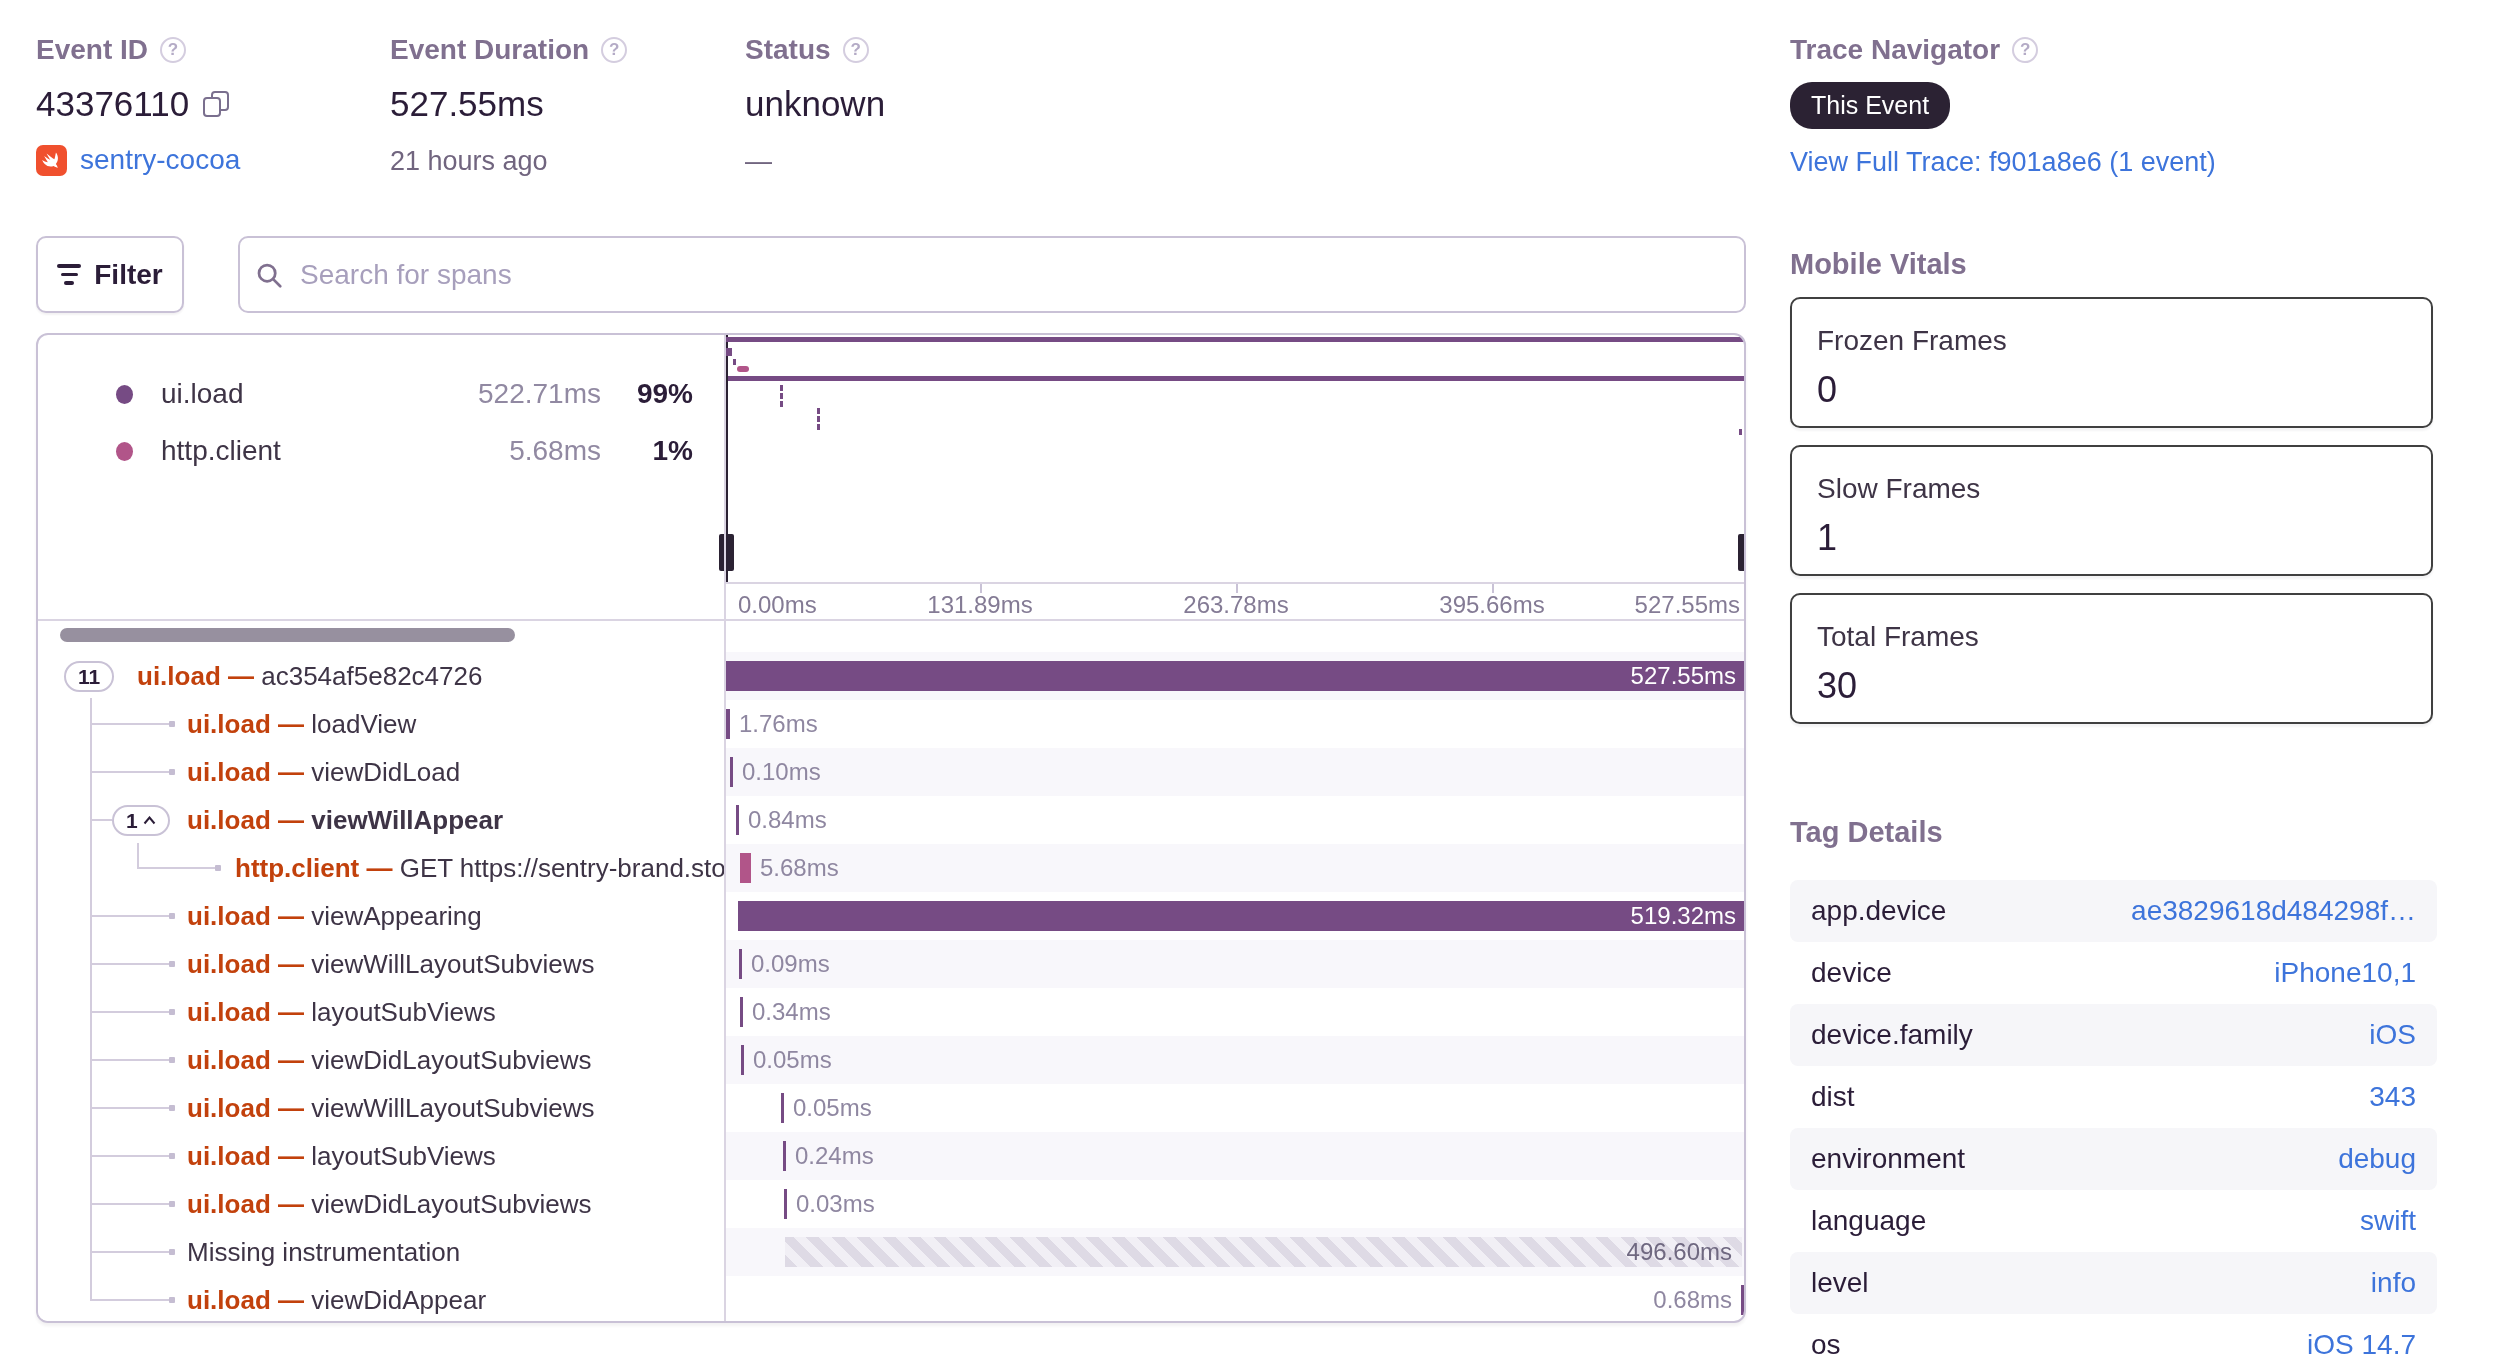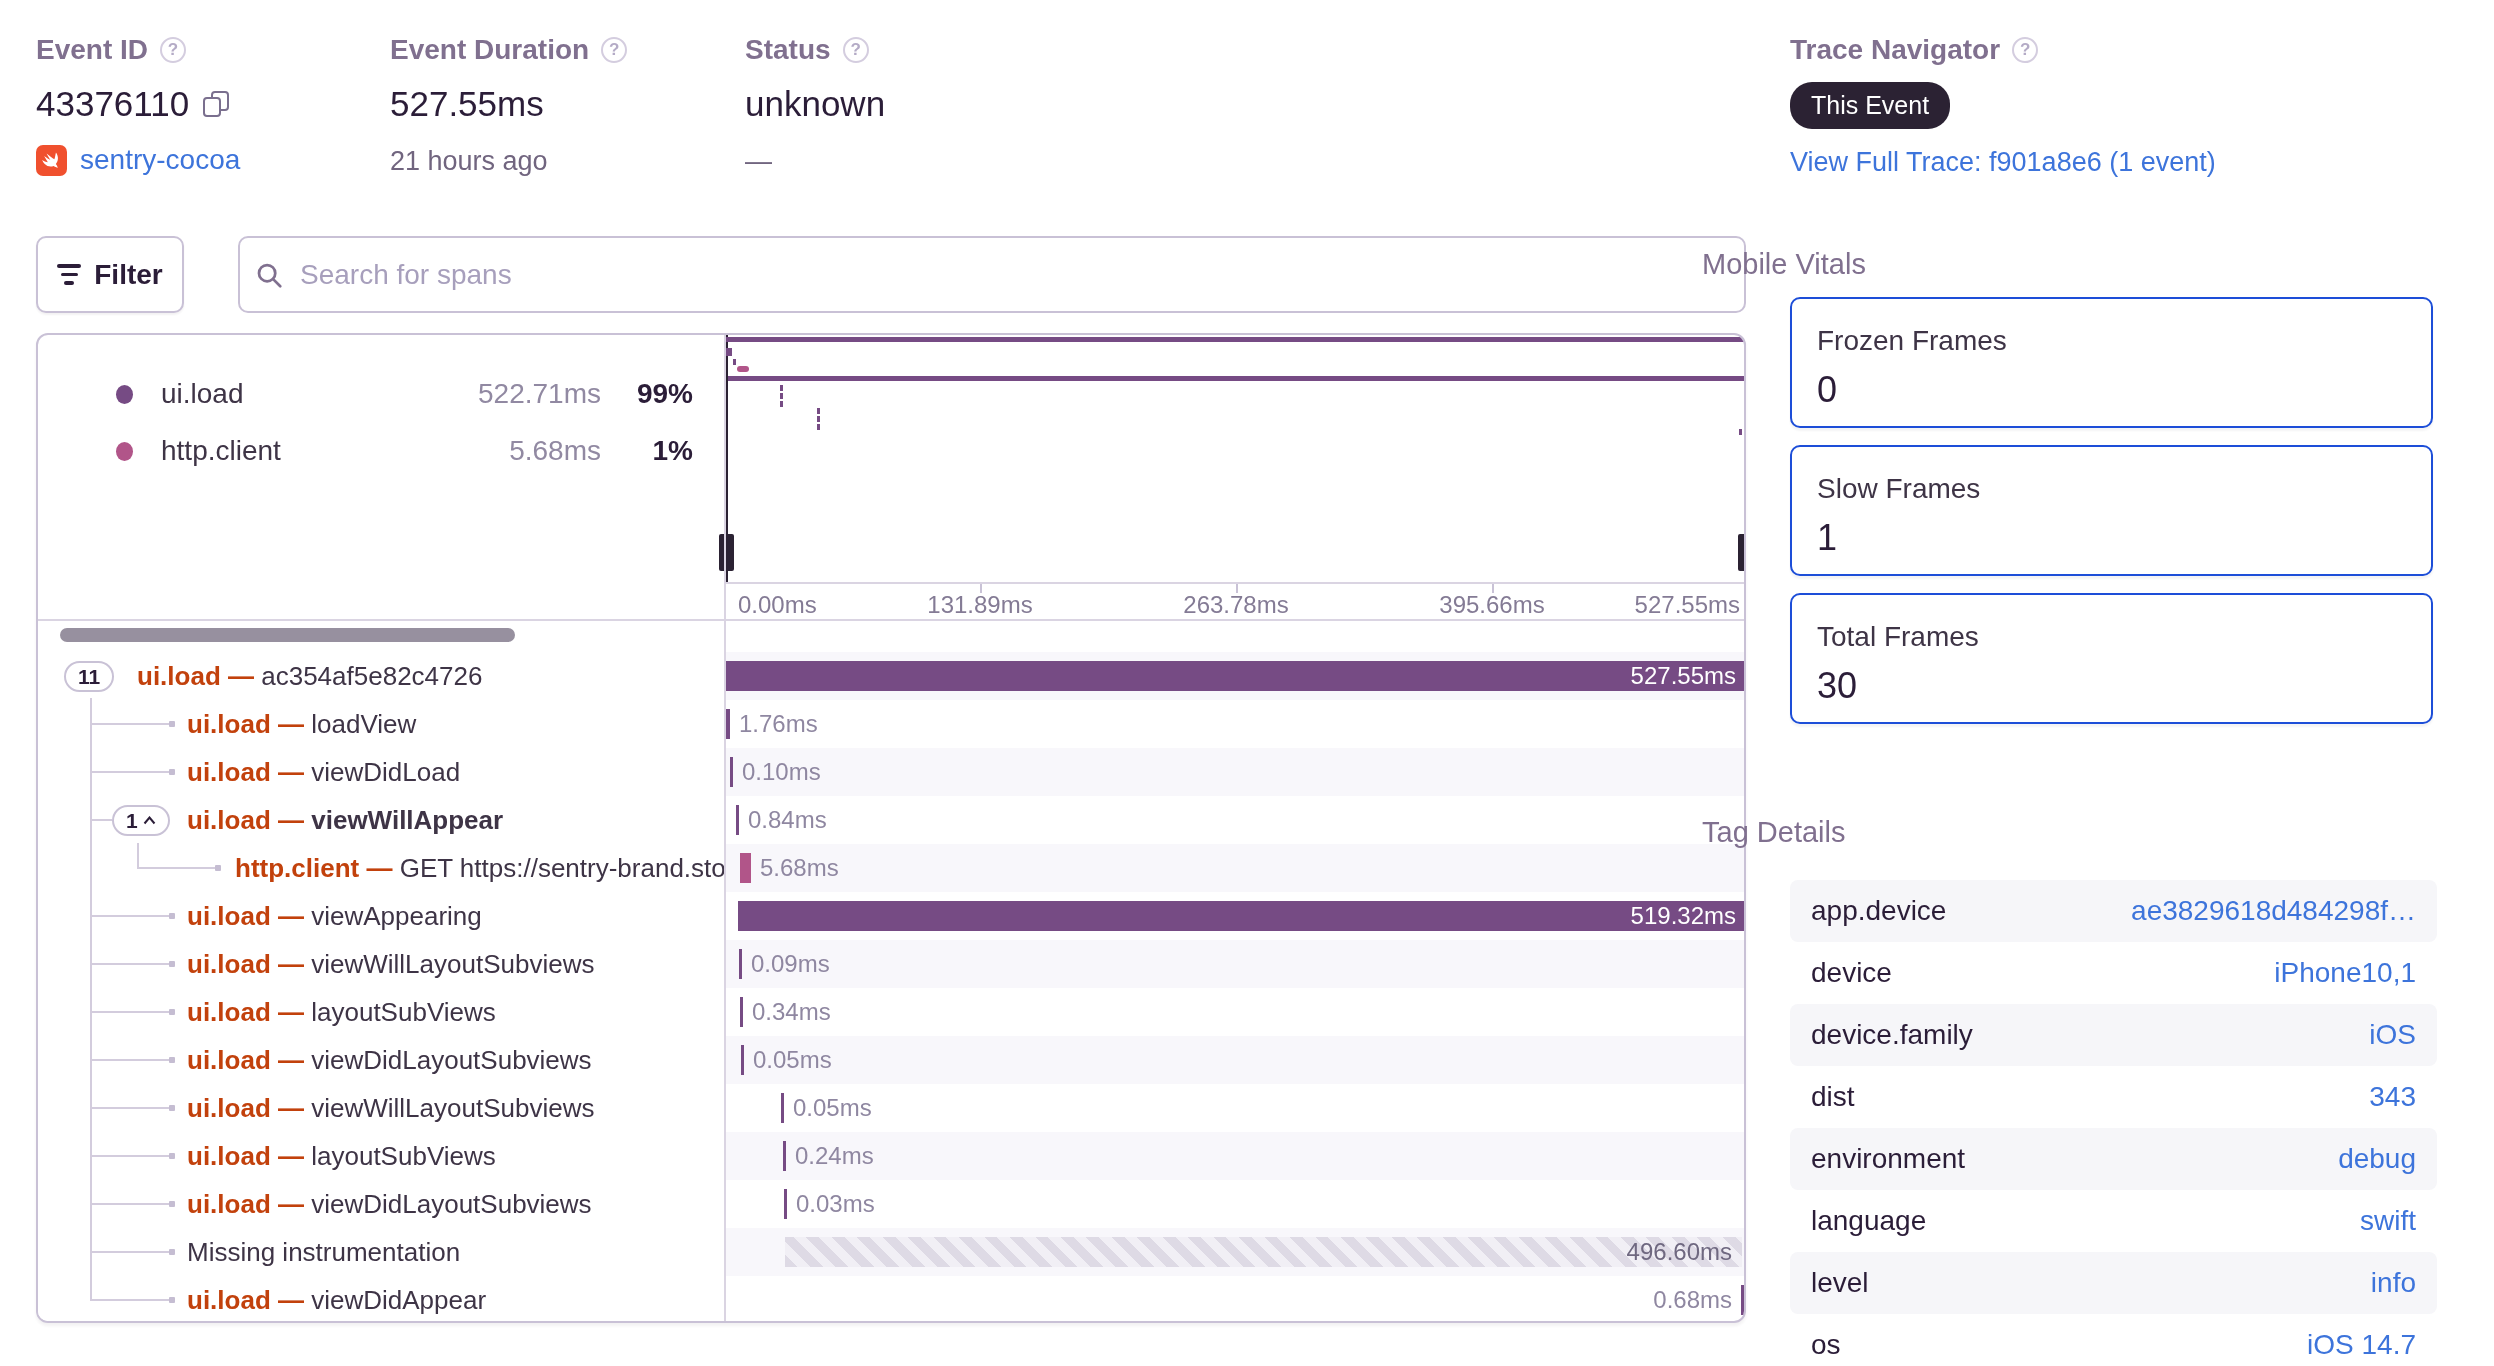--- a/index.html
+++ b/index.html
@@ -80,22 +80,22 @@
   .bar { position:absolute; top:9px; height:30px; background:#764B84; color:#fff; font-size:24px; line-height:30px;
          text-align:right; padding-right:10px; }
   .tickbar { position:absolute; top:9px; height:30px; background:#764B84; }
   .tickbar.pink { background:#B15589; }
   .b-lbl { position:absolute; top:9px; font-size:24px; line-height:30px; color:#8F87A1; }
   .hatch { position:absolute; top:9px; height:30px;
            background:repeating-linear-gradient(45deg,#DEDAE5 0 9px,#F1EFF5 9px 18px);
            color:#6F6880; font-size:24px; line-height:30px; text-align:right; padding-right:10px; }
 
   
-  .side-h { position:absolute; left:1702px; font-size:29px; font-weight:400; color:#80708F; }
-  .card { position:absolute; left:1790px; width:643px; height:131px; border:2px solid #1d4ed8; border-radius:10px; background:#fff;
+  .side-h { position:absolute; left:1790px; font-size:29px; font-weight:700; color:#80708F; }
+  .card { position:absolute; left:1790px; width:643px; height:131px; border:2px solid #404040; border-radius:10px; background:#fff;
           box-shadow:0 3px 2px rgba(43,34,51,0.05); padding:26px 25px; }
   .card .cl { font-size:28px; color:#3E3446; }
   .card .cv { margin-top:12px; font-size:36px; color:#2B1D38; }
   #tags { position:absolute; left:1790px; top:880px; width:647px; }
   .tag-row { position:absolute; left:0; width:647px; height:62px; display:flex; align-items:center; padding:0 21px;
              font-size:28px; border-radius:8px; }
   .tag-row.alt { background:#F6F6F9; }
   .tag-k { color:#2B1D38; }
   .tag-v { margin-left:auto; color:#3D74DB; cursor:pointer; }
 </style>

